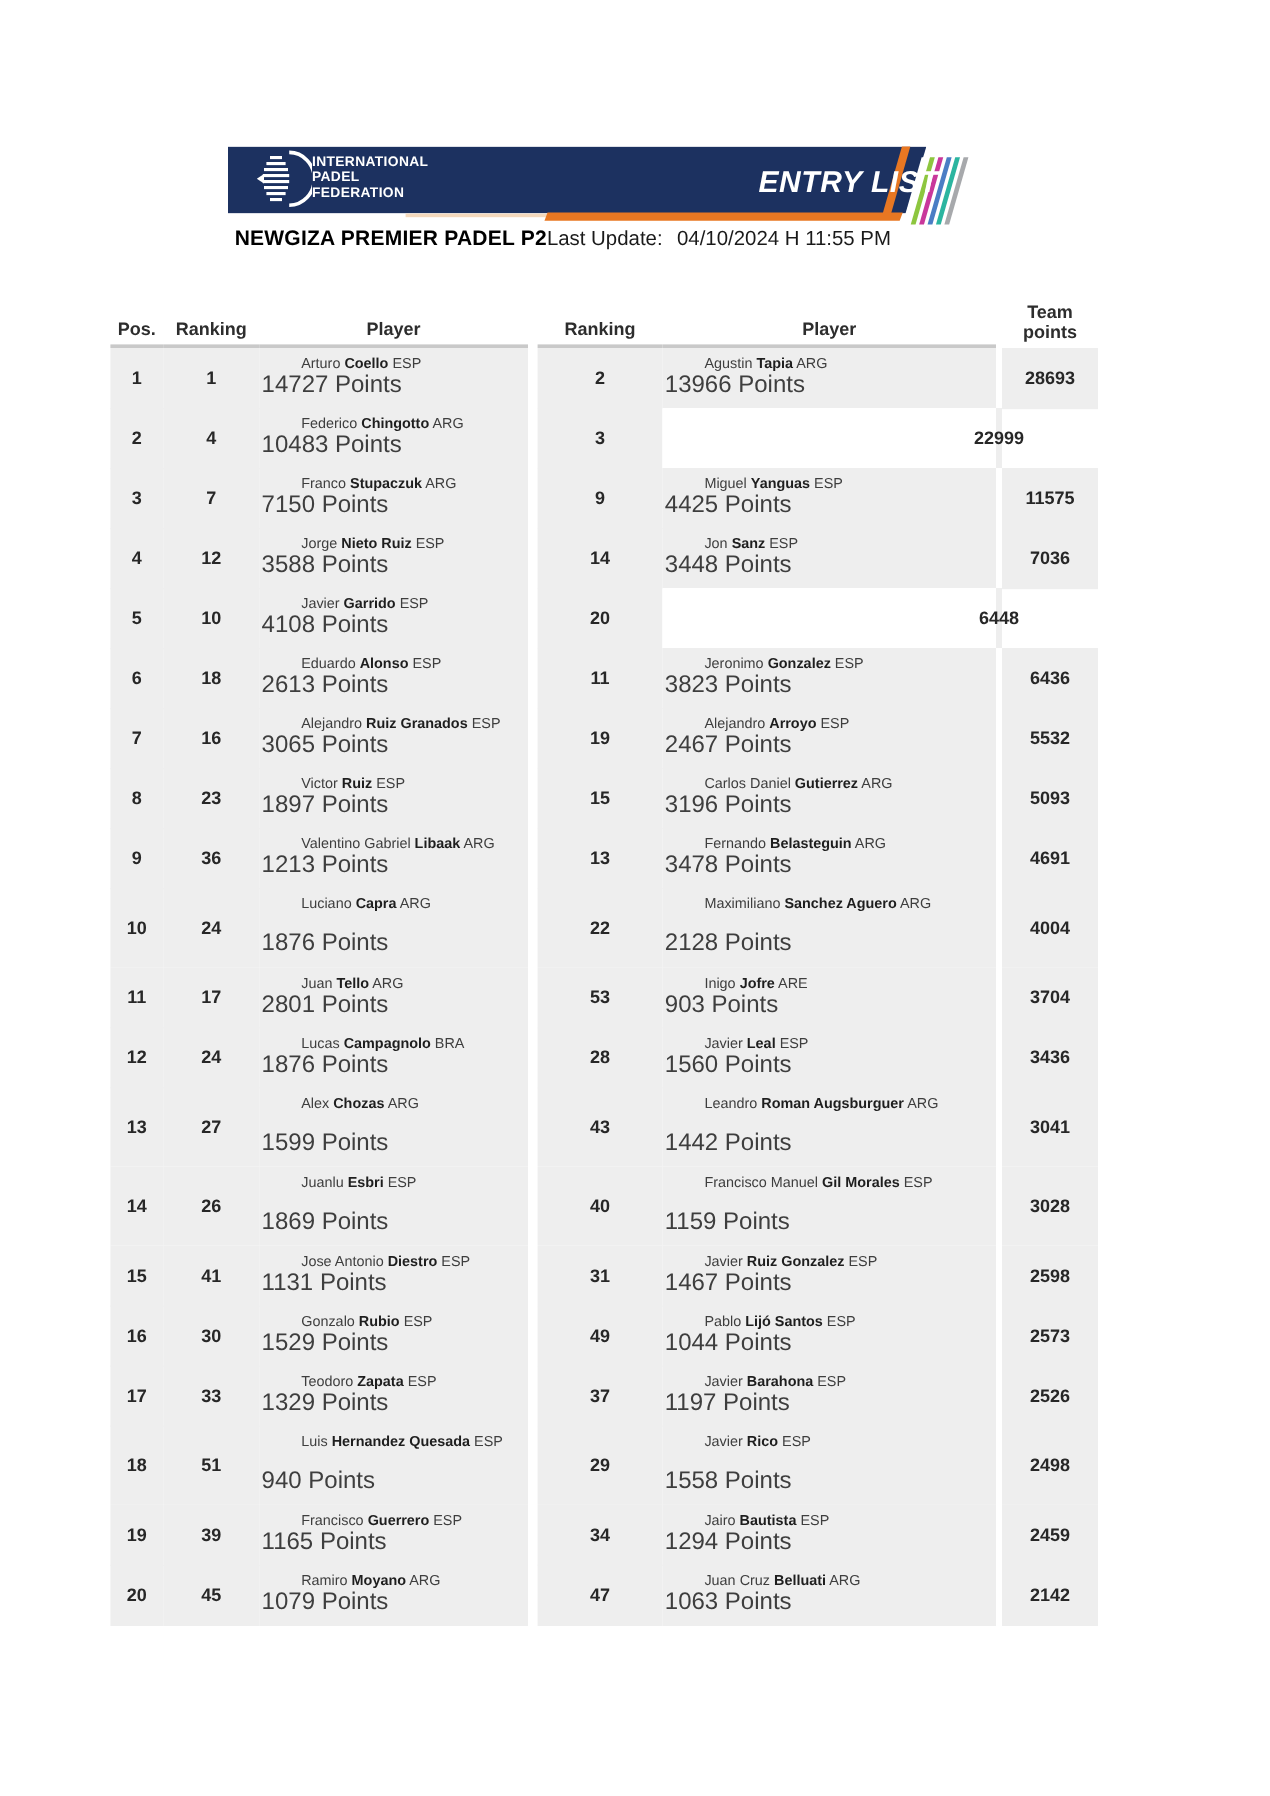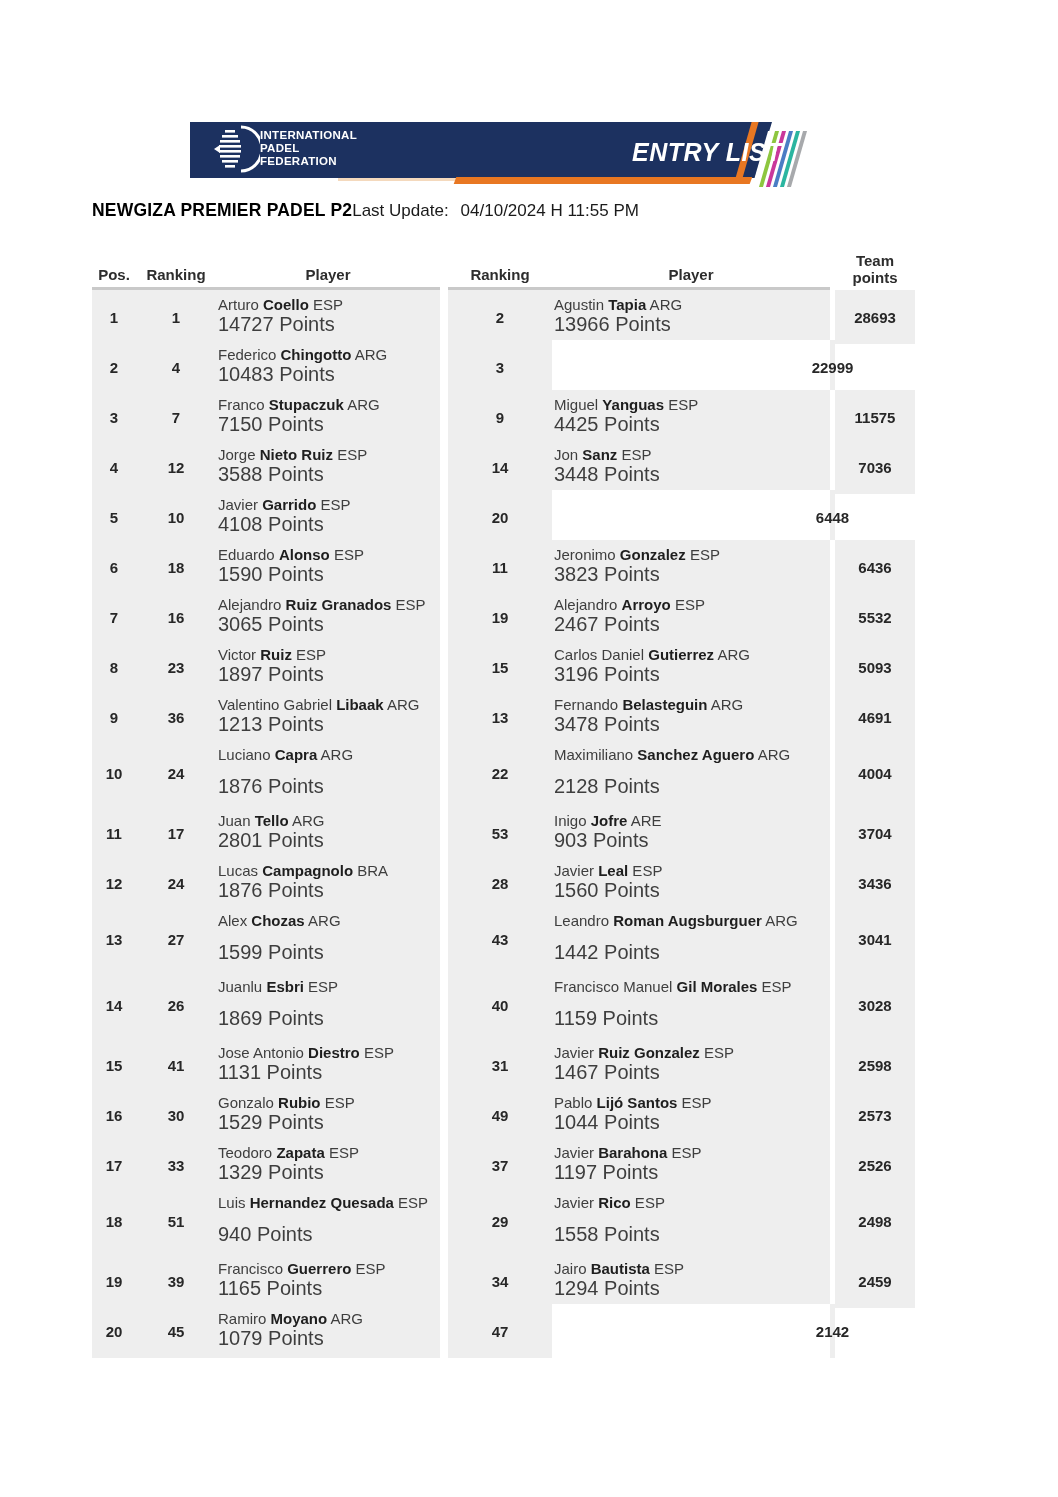--- a/index.html
+++ b/index.html
@@ -18,41 +18,41 @@
   #banner-stripes{position:absolute;left:570px;top:18px;height:56px;display:flex;gap:3px;
         transform:skewX(-16deg);}
   .stripe{width:4px;height:100%;}
   .ipf-logo{position:absolute;left:24px;top:12px;}
   .org-name{position:absolute;left:70px;top:16px;color:#fff;font-weight:bold;
         font-size:11.5px;line-height:13px;letter-spacing:.3px;}
   .entry-list{position:absolute;left:430px;top:25px;color:#fff;font-weight:bold;
         font-style:italic;font-size:25px;letter-spacing:.5px;white-space:nowrap;margin-left:12px;}
 
   
-  .title-row{position:absolute;left:92px;top:200px;width:824px;display:flex;
-        justify-content:flex-start;align-items:baseline;}
+  .title-row{position:absolute;left:92px;top:188px;width:824px;display:flex;
+        justify-content:center;align-items:baseline;}
   .doc-title{font-size:17.5px;font-weight:bold;color:#000;letter-spacing:.2px;}
   .last-update{font-size:17px;color:#1a1a1a;display:flex;gap:12px;margin-right:70px;}
 
   
   #entry-table{position:absolute;left:92px;top:250px;width:904px;}
   .grid{display:grid;grid-template-columns:44px 80px 224px 8px 104px 278px 5px 80px;}
   .thead{height:40px;}
   .th{display:flex;align-items:flex-end;justify-content:center;text-align:center;
       font-size:15px;font-weight:bold;color:#2d2d2d;line-height:17px;padding-bottom:4px;}
   .th.underlined{border-bottom:3px solid #c9c9c9;}
   .row{height:50px;}
   .row.tall{height:66px;}
   .cell{background:#eeeeee;}
   .gutter{background:#ffffff;}
   .num{display:flex;align-items:center;justify-content:center;
        font-size:15px;font-weight:bold;color:#272727;}
   .player{display:flex;flex-direction:column;justify-content:space-between;
           padding:6px 2px 8px 2px;box-sizing:border-box;overflow:visible;}
-  .pname{font-size:15px;color:#3e3e3e;white-space:nowrap;}
+  .pname{font-size:12px;color:#3e3e3e;white-space:nowrap;margin-left:33px;}
   .pname b{color:#1e1e1e;}
   .ppoints{font-size:20px;color:#3e3e3e;white-space:nowrap;}
 </style>
 </head>
 <body>
 
 <div id="page">
 
   <div id="banner">
     <div class="navy"></div>
@@ -180,21 +180,21 @@
     <div class="gutter"></div>
     <div class="cell num rank2">20</div>
     <div class="gutter"></div>
     <div class="cell num tpts">6448</div>
   </div>
         <div class="grid row">
     <div class="cell num pos">6</div>
     <div class="cell num rank1">18</div>
     <div class="cell player p1">
       <span class="pname">Eduardo <b>Alonso</b> ESP</span>
-      <span class="ppoints">1590 Points</span>
+      <span class="ppoints">2613 Points</span>
     </div>
     <div class="gutter"></div>
     <div class="cell num rank2">11</div>
     <div class="cell player p2">
       <span class="pname">Jeronimo <b>Gonzalez</b> ESP</span>
       <span class="ppoints">3823 Points</span>
     </div>
     <div class="gutter"></div>
     <div class="cell num tpts">6436</div>
   </div>
@@ -408,19 +408,23 @@
   </div>
         <div class="grid row">
     <div class="cell num pos">20</div>
     <div class="cell num rank1">45</div>
     <div class="cell player p1">
       <span class="pname">Ramiro <b>Moyano</b> ARG</span>
       <span class="ppoints">1079 Points</span>
     </div>
     <div class="gutter"></div>
     <div class="cell num rank2">47</div>
+    <div class="cell player p2">
+      <span class="pname">Juan Cruz <b>Belluati</b> ARG</span>
+      <span class="ppoints">1063 Points</span>
+    </div>
     <div class="gutter"></div>
     <div class="cell num tpts">2142</div>
   </div>
       </div>
   </div>
 
 </div>
 
 </body></html>

